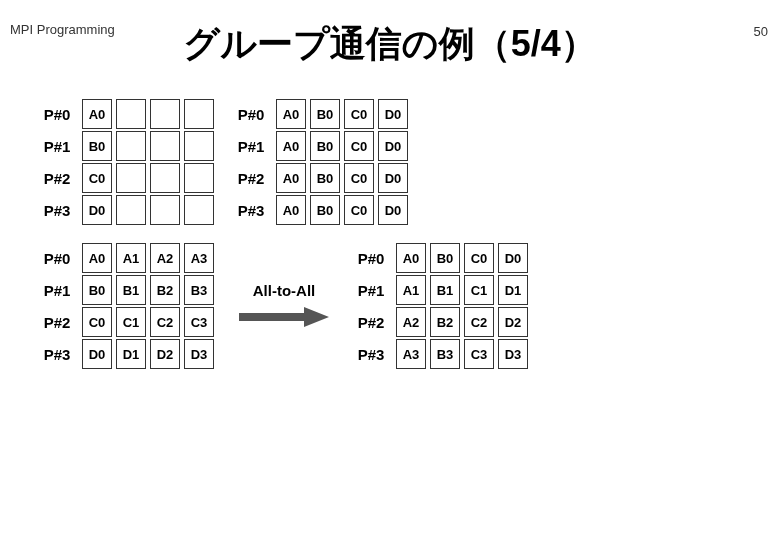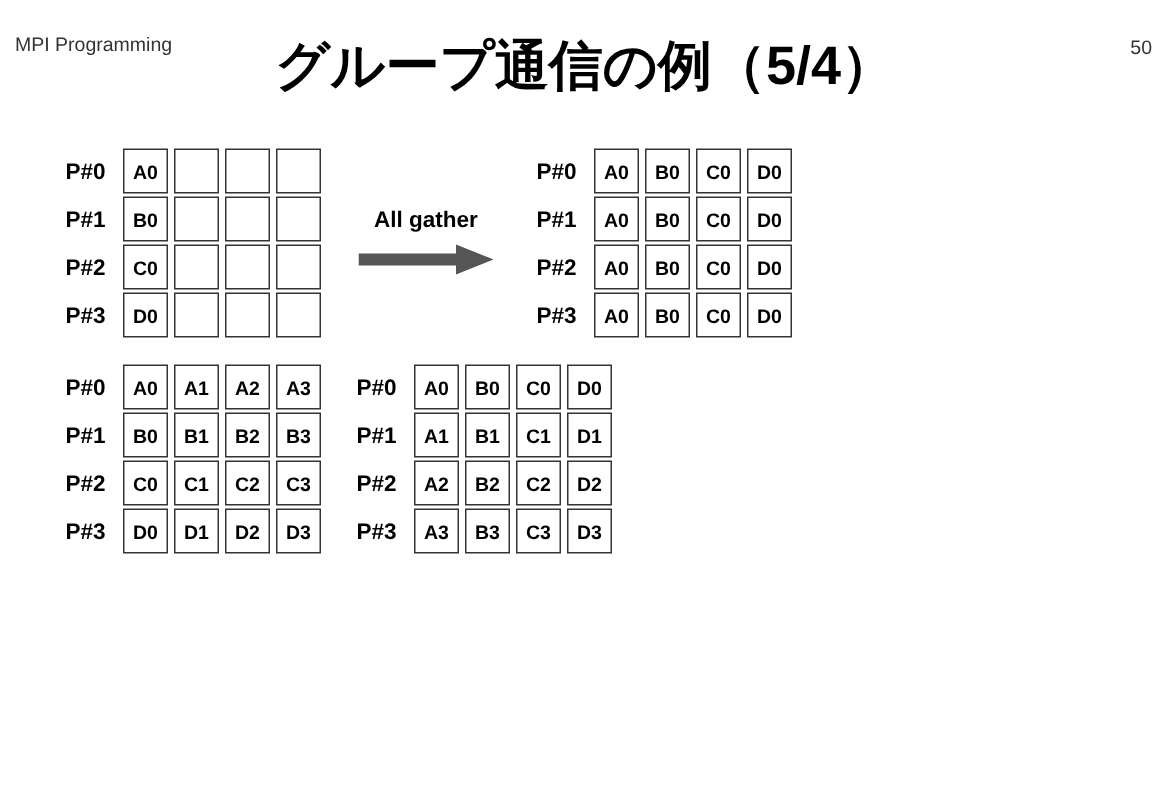--- a/index.html
+++ b/index.html
@@ -129,94 +129,94 @@
         </div>
         <div class="process-row">
           <div class="proc-label">P#3</div>
           <div class="cell">D0</div>
           <div class="cell empty"></div>
           <div class="cell empty"></div>
           <div class="cell empty"></div>
         </div>
       </div>
 
+
+    <div class="process-table" id="ag-right">
+        <div class="process-row">
+          <div class="proc-label">P#0</div>
+          <div class="cell">A0</div>
+          <div class="cell">B0</div>
+          <div class="cell">C0</div>
+          <div class="cell">D0</div>
+        </div>
+        <div class="process-row">
+          <div class="proc-label">P#1</div>
+          <div class="cell">A0</div>
+          <div class="cell">B0</div>
+          <div class="cell">C0</div>
+          <div class="cell">D0</div>
+        </div>
+        <div class="process-row">
+          <div class="proc-label">P#2</div>
+          <div class="cell">A0</div>
+          <div class="cell">B0</div>
+          <div class="cell">C0</div>
+          <div class="cell">D0</div>
+        </div>
+        <div class="process-row">
+          <div class="proc-label">P#3</div>
+          <div class="cell">A0</div>
+          <div class="cell">B0</div>
+          <div class="cell">C0</div>
+          <div class="cell">D0</div>
+        </div>
+      </div>
+
+  </div>
+
+  <div class="example-row">
+
+    <div class="process-table" id="ata-left">
+        <div class="process-row">
+          <div class="proc-label">P#0</div>
+          <div class="cell">A0</div>
+          <div class="cell">A1</div>
+          <div class="cell">A2</div>
+          <div class="cell">A3</div>
+        </div>
+        <div class="process-row">
+          <div class="proc-label">P#1</div>
+          <div class="cell">B0</div>
+          <div class="cell">B1</div>
+          <div class="cell">B2</div>
+          <div class="cell">B3</div>
+        </div>
+        <div class="process-row">
+          <div class="proc-label">P#2</div>
+          <div class="cell">C0</div>
+          <div class="cell">C1</div>
+          <div class="cell">C2</div>
+          <div class="cell">C3</div>
+        </div>
+        <div class="process-row">
+          <div class="proc-label">P#3</div>
+          <div class="cell">D0</div>
+          <div class="cell">D1</div>
+          <div class="cell">D2</div>
+          <div class="cell">D3</div>
+        </div>
+      </div>
+
     <div class="arrow-container">
-      <div class="arrow-label">All gather</div>
+      <div class="arrow-label">All-to-All</div>
       <svg class="arrow-svg" viewBox="0 0 90 28" xmlns="http://www.w3.org/2000/svg">
         <polygon points="0,10 65,10 65,4 90,14 65,24 65,18 0,18" fill="#555"></polygon>
       </svg>
     </div>
 
-    <div class="process-table" id="ag-right">
-        <div class="process-row">
-          <div class="proc-label">P#0</div>
-          <div class="cell">A0</div>
-          <div class="cell">B0</div>
-          <div class="cell">C0</div>
-          <div class="cell">D0</div>
-        </div>
-        <div class="process-row">
-          <div class="proc-label">P#1</div>
-          <div class="cell">A0</div>
-          <div class="cell">B0</div>
-          <div class="cell">C0</div>
-          <div class="cell">D0</div>
-        </div>
-        <div class="process-row">
-          <div class="proc-label">P#2</div>
-          <div class="cell">A0</div>
-          <div class="cell">B0</div>
-          <div class="cell">C0</div>
-          <div class="cell">D0</div>
-        </div>
-        <div class="process-row">
-          <div class="proc-label">P#3</div>
-          <div class="cell">A0</div>
-          <div class="cell">B0</div>
-          <div class="cell">C0</div>
-          <div class="cell">D0</div>
-        </div>
-      </div>
-
-  </div>
-
-  <div class="example-row">
-
-    <div class="process-table" id="ata-left">
-        <div class="process-row">
-          <div class="proc-label">P#0</div>
-          <div class="cell">A0</div>
-          <div class="cell">A1</div>
-          <div class="cell">A2</div>
-          <div class="cell">A3</div>
-        </div>
-        <div class="process-row">
-          <div class="proc-label">P#1</div>
-          <div class="cell">B0</div>
-          <div class="cell">B1</div>
-          <div class="cell">B2</div>
-          <div class="cell">B3</div>
-        </div>
-        <div class="process-row">
-          <div class="proc-label">P#2</div>
-          <div class="cell">C0</div>
-          <div class="cell">C1</div>
-          <div class="cell">C2</div>
-          <div class="cell">C3</div>
-        </div>
-        <div class="process-row">
-          <div class="proc-label">P#3</div>
-          <div class="cell">D0</div>
-          <div class="cell">D1</div>
-          <div class="cell">D2</div>
-          <div class="cell">D3</div>
-        </div>
-      </div>
-
-
     <div class="process-table" id="ata-right">
         <div class="process-row">
           <div class="proc-label">P#0</div>
           <div class="cell">A0</div>
           <div class="cell">B0</div>
           <div class="cell">C0</div>
           <div class="cell">D0</div>
         </div>
         <div class="process-row">
           <div class="proc-label">P#1</div>

